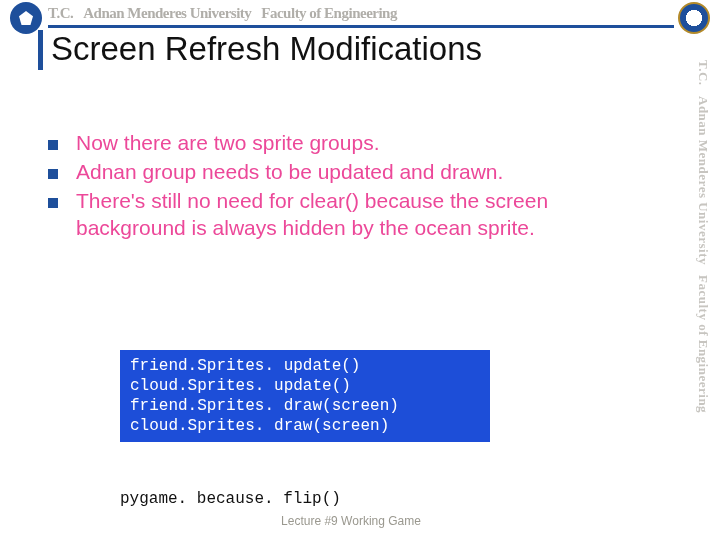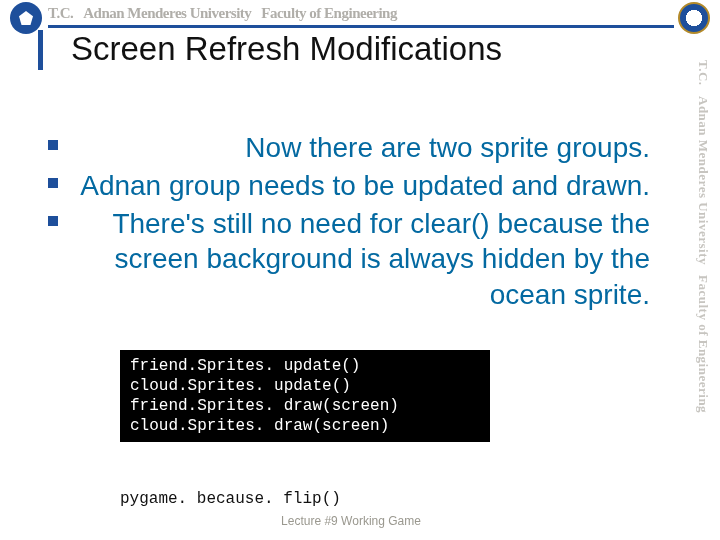--- a/index.html
+++ b/index.html
@@ -50,21 +50,21 @@
   }
   .rule {
     position: absolute;
     top: 25px; left: 48px; right: 46px;
     height: 3px;
     background: #1e4f9b;
   }
   .title-bar {
     position: absolute;
     top: 30px; left: 38px;
-    display: flex; align-items: flex-start; gap: 20px;
+    display: flex; align-items: flex-start;
   }
   .title-bar .tick {
     width: 5px; height: 40px;
     background: #1e4f9b;
     margin-right: 8px;
   }
   .title-bar h1 {
     font-size: 33px;
     font-weight: 400;
     color: #111;
@@ -89,39 +89,38 @@
     color: #c7c5c0;
     letter-spacing: 0.5px;
   }
   .bullets {
     position: absolute;
     top: 130px; left: 48px; right: 70px;
   }
   .bullets li {
     list-style: none;
     position: relative;
-    font-size: 28px;
+    font-size: 21px;
     line-height: 1.28;
-    color: #0369a1;
+    color: #ec4899;
     padding-left: 28px;
     margin-bottom: 2px;
-    text-align: right;
   }
   .bullets li::before {
     content: "";
     position: absolute;
     left: 0; top: 10px;
     width: 10px; height: 10px;
     background: #1e4f9b;
   }
   .codebox {
     position: absolute;
     left: 120px; top: 350px;
     width: 370px;
-    background: #000000;
+    background: #1d4ed8;
     padding: 6px 10px 6px 10px;
   }
   .codebox pre {
     font-family: "Courier New", monospace;
     font-size: 16px;
     line-height: 1.25;
     color: #fff;
     white-space: pre;
   }
   .flipline {

